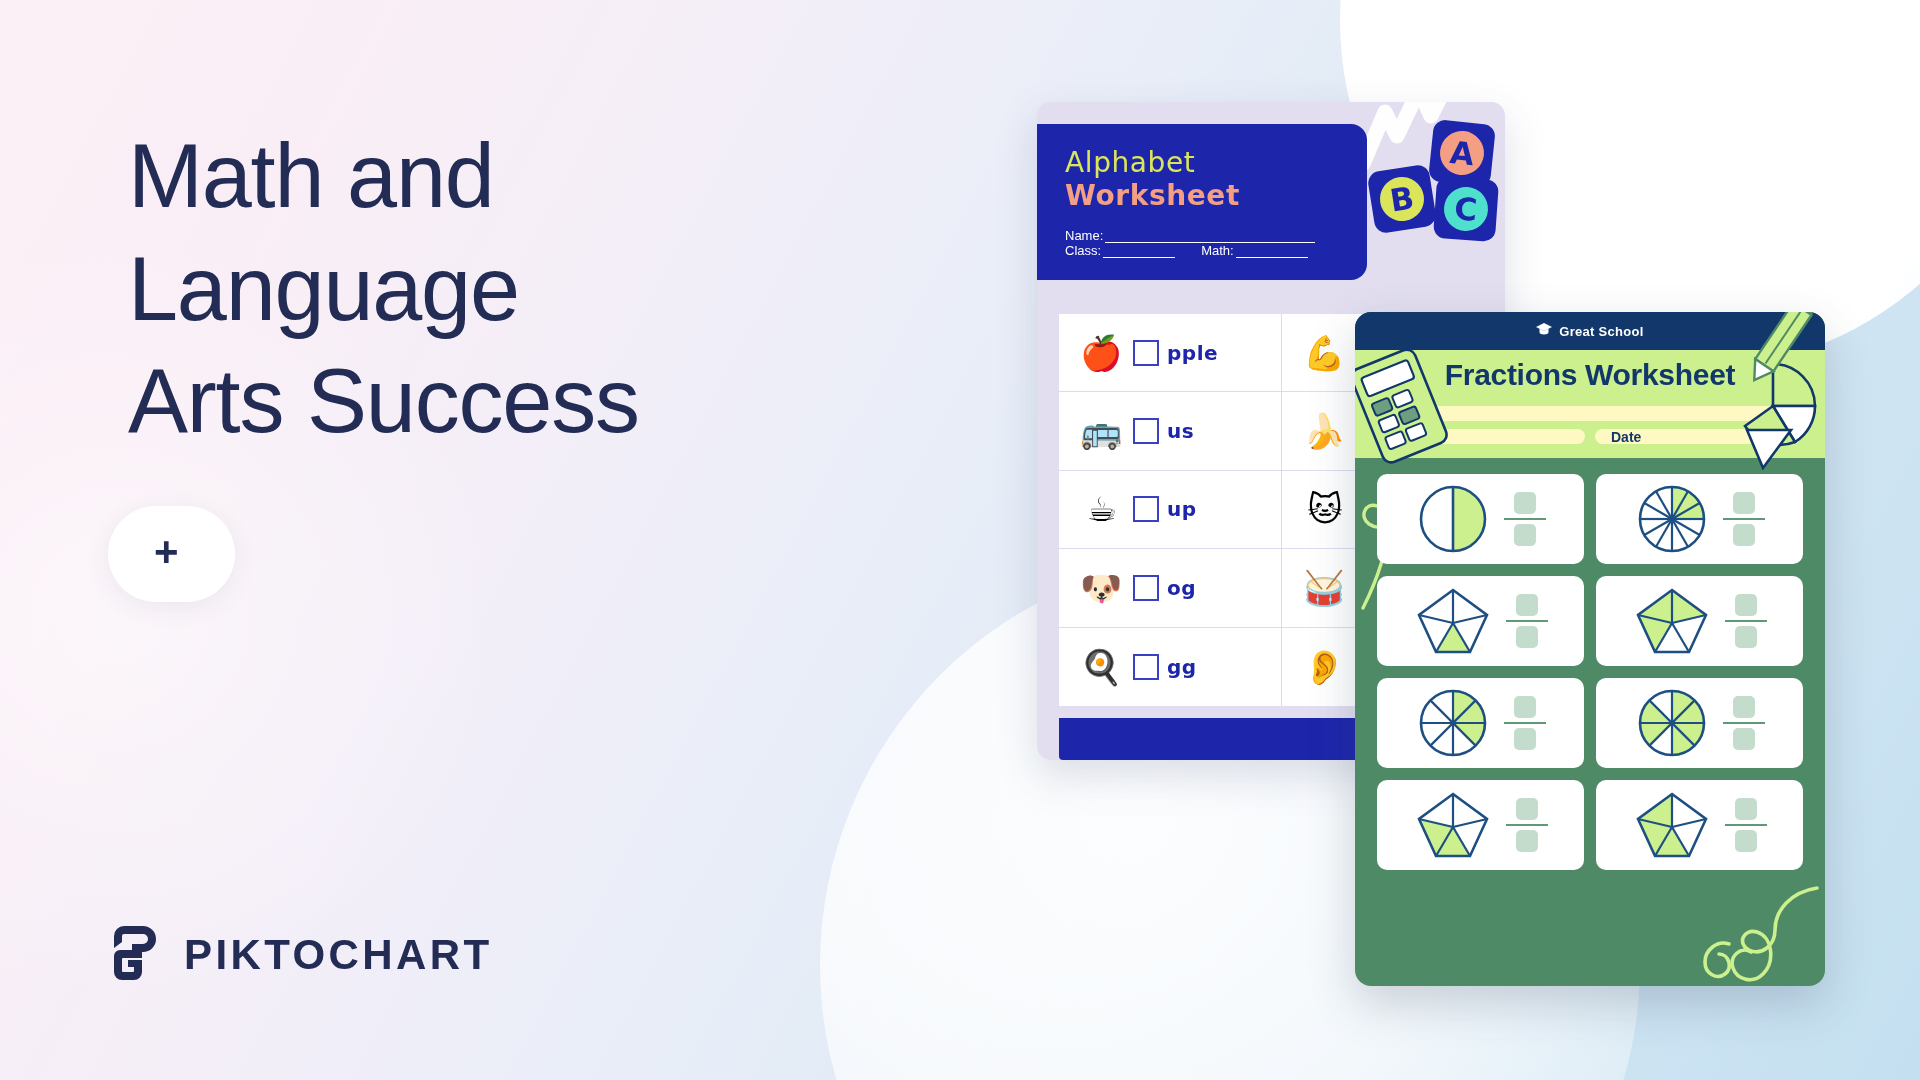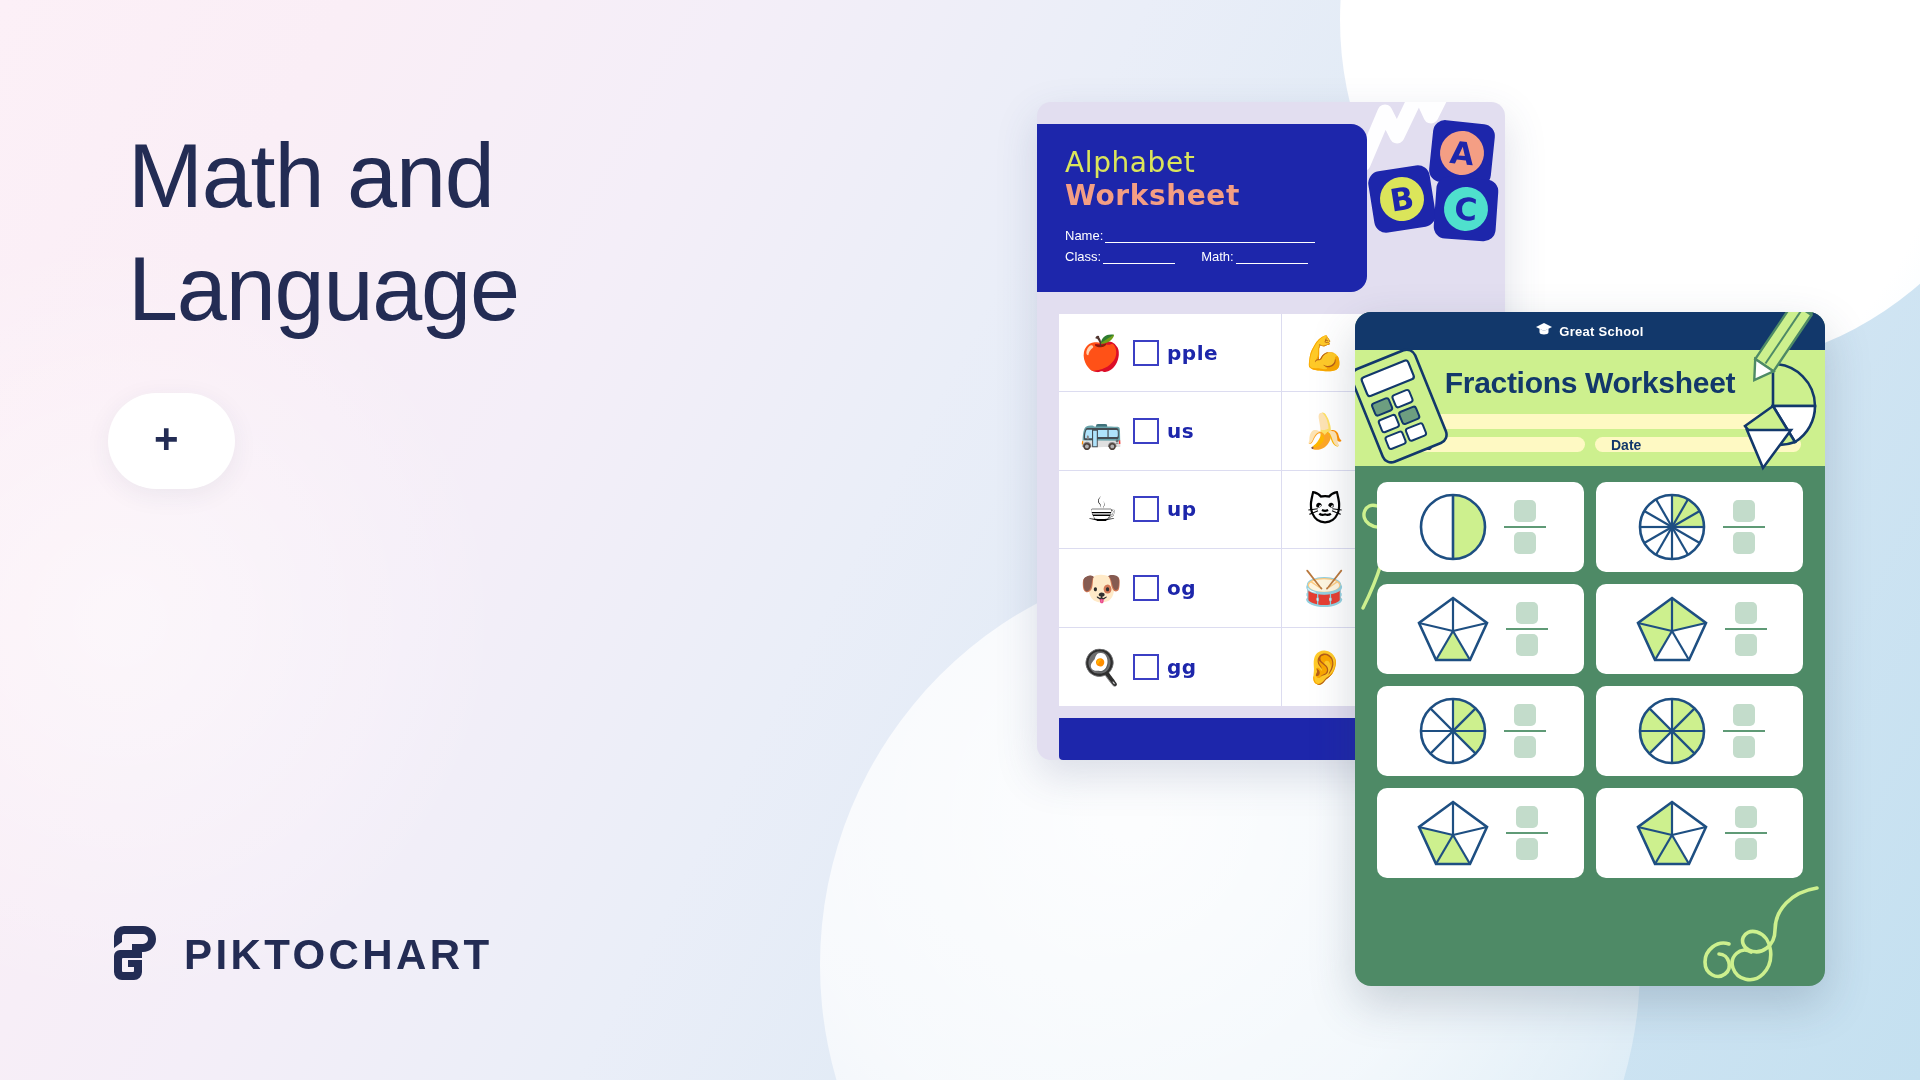--- a/index.html
+++ b/index.html
@@ -128,21 +128,21 @@
   }
   .alpha-title-1 {
     font-size: 28px; font-weight: normal; color: #dbe55a; letter-spacing: .6px;
     font-family: "DejaVu Sans", sans-serif; line-height: 1.18;
   }
   .alpha-title-2 {
     font-size: 28px; font-weight: bold; color: #f49e84; letter-spacing: .6px;
     font-family: "DejaVu Sans", sans-serif; line-height: 1.18;
   }
   .alpha-fields { margin-top: 16px; color: #ffffff; font-size: 13px; }
-  .alpha-fields .fr { display: flex; align-items: flex-end; margin-bottom: 6px; }
+  .alpha-fields .fr { display: flex; align-items: flex-end; margin-bottom: 0; }
   .fline { border-bottom: 1px solid #ffffff; height: 13px; margin-left: 2px; }
 
   .alpha-table {
     position: absolute; left: 22px; top: 212px; right: 0; bottom: 54px;
     background: #ffffff;
     display: grid;
     grid-template-columns: 1fr 1fr;
     grid-template-rows: repeat(5, 1fr);
   }
   .acell {
@@ -184,21 +184,21 @@
   .frac-topbar {
     height: 38px; background: #12386b;
     display: flex; align-items: center; justify-content: center; gap: 7px;
     position: relative;
   }
   .frac-topbar .school-name {
     color: #ffffff; font-size: 13px; font-weight: bold; letter-spacing: .3px;
   }
   .frac-green {
     background: #cdf08e;
-    padding: 16px 24px 14px;
+    padding: 8px 24px 14px;
     position: relative;
   }
   .frac-title {
     text-align: center;
     font-size: 30px; font-weight: bold; color: #12386b;
     letter-spacing: -.3px;
     margin-bottom: 14px;
   }
   .frac-input {
     background: #fef9c3; border-radius: 22px;
@@ -239,20 +239,21 @@
 <div class="bg-layer">
   <div class="blob-soft-left"></div>
   <div class="blob-big"></div>
   <div class="blob-corner"></div>
 </div>
 
 <div class="hero">
   <h1>
     <span>Math and</span>
     <span>Language</span>
+    <span>Arts Success</span>
   </h1>
   <div class="pill">
     <span class="plus">+</span>
   </div>
 </div>
 
 <div class="logo">
   <span>
     <svg width="52" height="54" viewBox="0 0 52 54">
       <path d="M4 10 A10 10 0 0 1 14 0 L33 0 A13 13 0 0 1 33 26 L22 26 L22 18 L33 18 A5 5 0 0 0 33 8 L14 8 A2 2 0 0 0 12 10 L12 16 L4 22 Z" fill="#232c54"></path>

